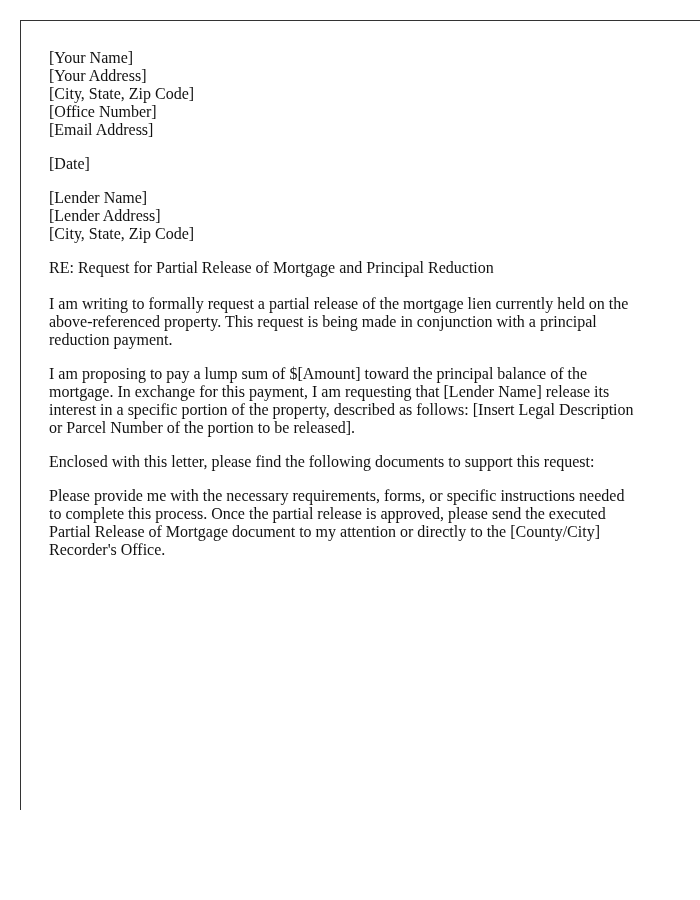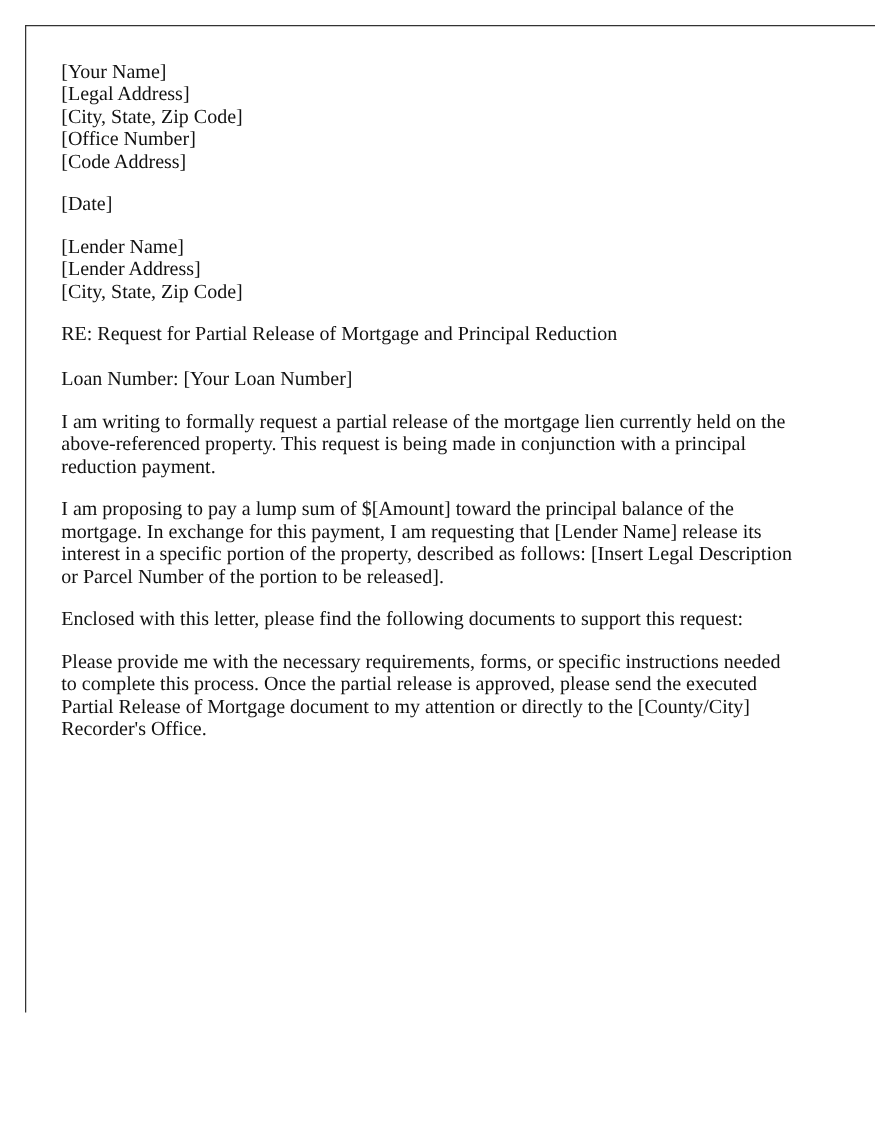--- a/index.html
+++ b/index.html
@@ -54,38 +54,37 @@
     }
   </style>
 </head>
 <body>
 
 <div class="page">
   <div class="content">
 
     <div class="block">
       <span class="line">[Your Name]</span>
-      <span class="line">[Legal Address]</span>
+      <span class="line">[Your Address]</span>
       <span class="line">[City, State, Zip Code]</span>
       <span class="line">[Office Number]</span>
-      <span class="line">[Code Address]</span>
+      <span class="line">[Email Address]</span>
     </div>
 
     <div class="block">
       <span class="line">[Date]</span>
     </div>
 
     <div class="block">
       <span class="line">[Lender Name]</span>
       <span class="line">[Lender Address]</span>
       <span class="line">[City, State, Zip Code]</span>
     </div>
 
     <p style="margin-bottom:18px;">RE: Request for Partial Release of Mortgage and Principal Reduction</p>
-    <p>Loan Number: [Your Loan Number]</p>
 
     <p>I am writing to formally request a partial release of the mortgage lien currently held on the above-referenced property. This request is being made in conjunction with a principal reduction payment.</p>
     <p>I am proposing to pay a lump sum of $[Amount] toward the principal balance of the mortgage. In exchange for this payment, I am requesting that [Lender Name] release its interest in a specific portion of the property, described as follows: [Insert Legal Description or Parcel Number of the portion to be released].</p>
     <p>Enclosed with this letter, please find the following documents to support this request:</p>
 
 
     <p>Please provide me with the necessary requirements, forms, or specific instructions needed to complete this process. Once the partial release is approved, please send the executed Partial Release of Mortgage document to my attention or directly to the [County/City] Recorder's Office.</p>
 
   </div>
 </div>

